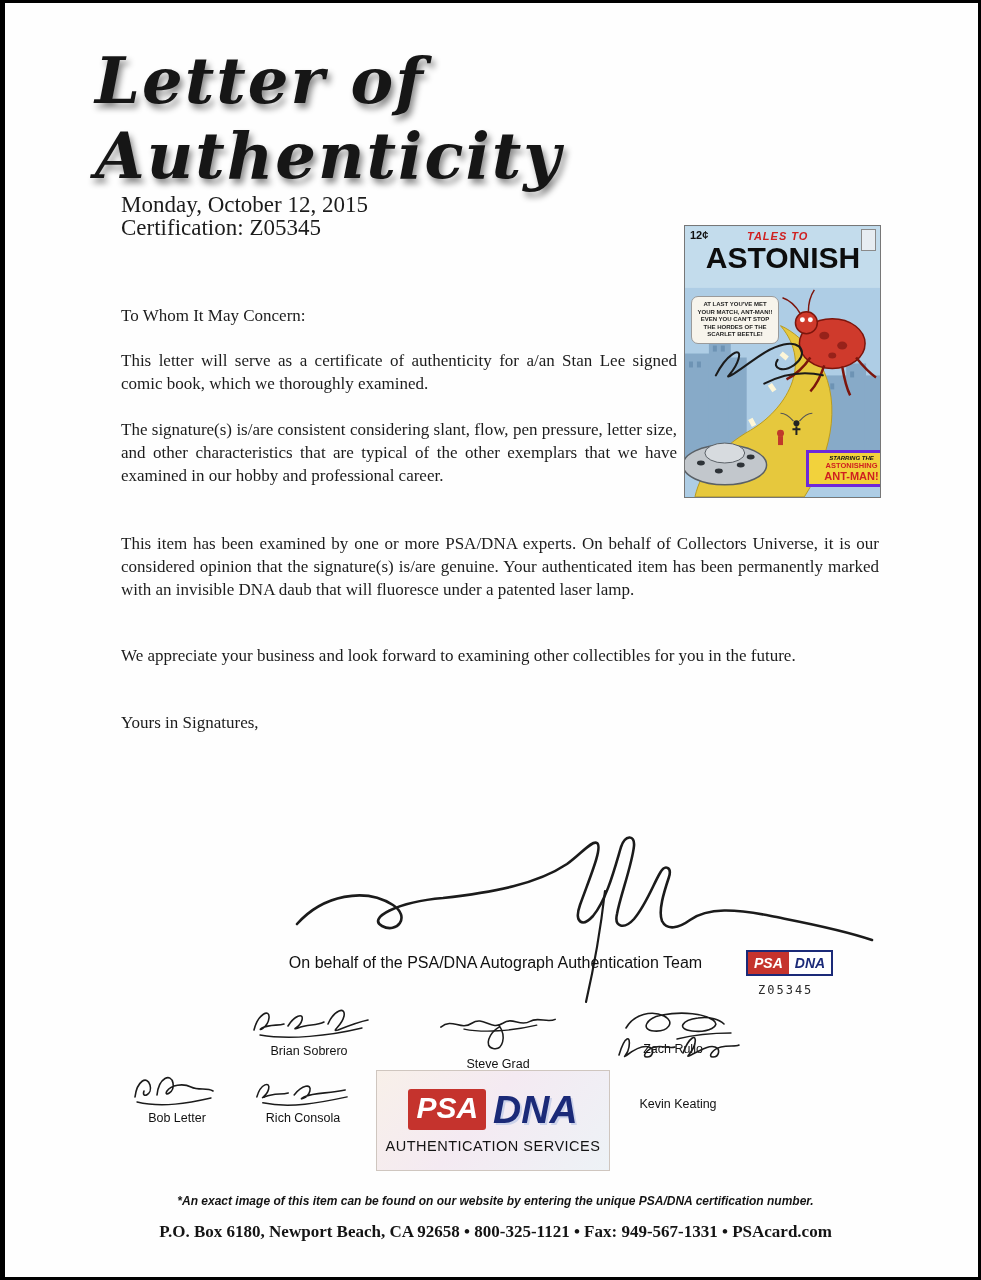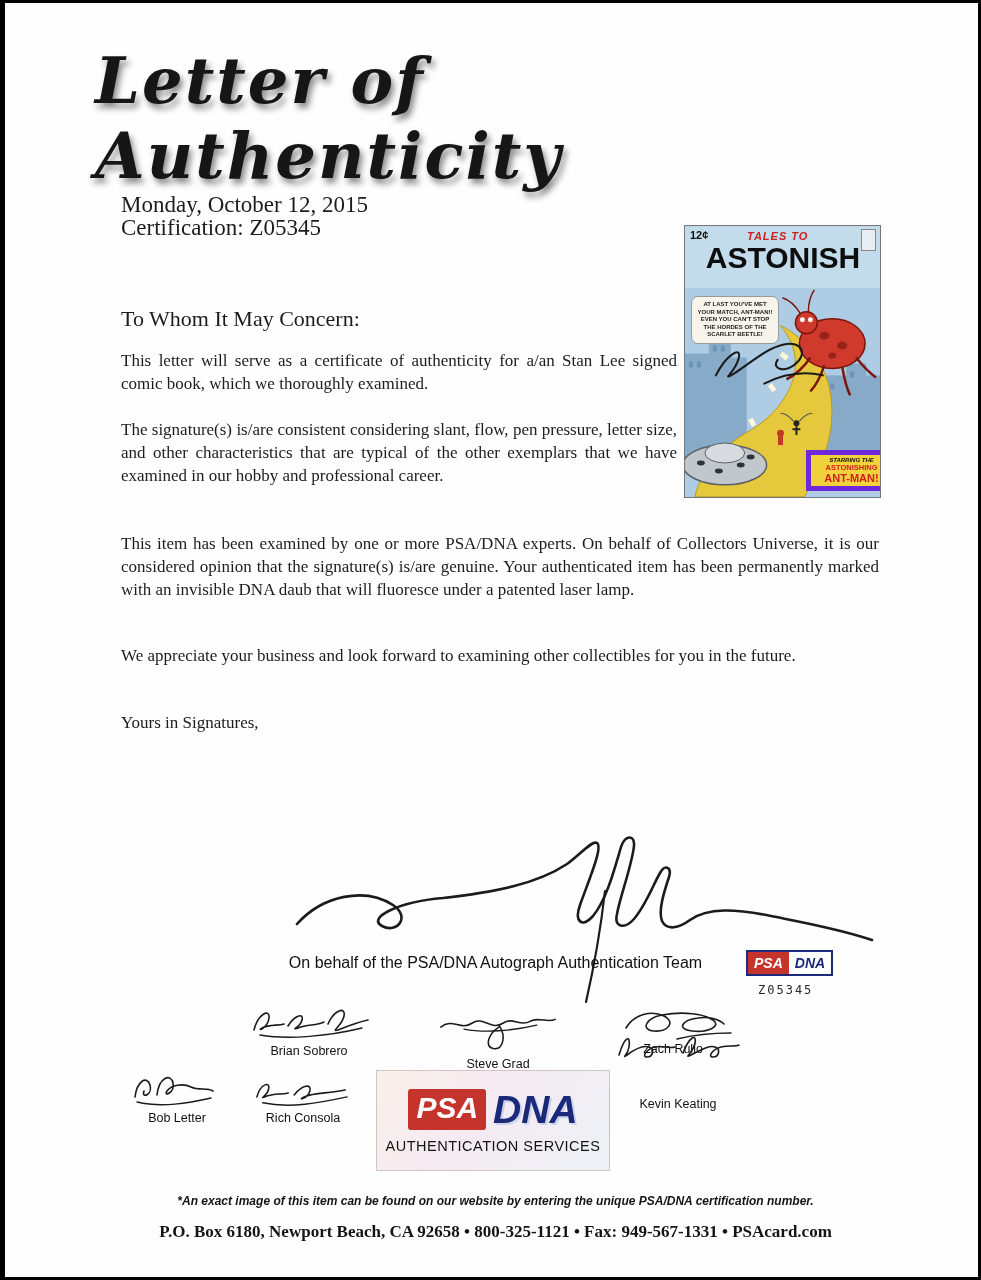--- a/index.html
+++ b/index.html
@@ -9,42 +9,42 @@
     background:#fefefe; border:3px solid #000; border-left-width:5px;
     font-family:"Liberation Serif", serif; color:#1c1c1c; overflow:hidden;
   }
   .title {
     position:absolute; top:40px; left:90px; width:800px; 
     font-family:"DejaVu Serif", serif; font-style:italic; font-weight:700;
     font-size:64px; letter-spacing:2px; color:#161616;
     text-shadow:3px 5px 6px rgba(0,0,0,0.45);
   }
   .meta { position:absolute; left:116px; top:190px; font-size:23px; line-height:23px; }
-  .salutation { position:absolute; left:116px; top:303px; font-size:22px; }
+  .salutation { position:absolute; left:116px; top:303px; font-size:17px; }
   .para { position:absolute; left:116px; font-size:17px; line-height:23px; text-align:justify; }
   #p1 { top:346px; width:556px; }
   #p2 { top:415px; width:556px; }
   #p3 { top:529px; width:758px; }
   #p4 { top:641px; width:758px; }
   .closing { position:absolute; left:116px; top:710px; font-size:17px; }
 
   
   .comic { position:absolute; left:679px; top:222px; width:197px; height:273px;
     background:#7dd3fc; border:1px solid #777; overflow:hidden; }
   .comic-art { position:absolute; left:0; top:0; width:100%; height:100%; }
   .comic-price { position:absolute; top:3px; left:5px; font-family:"Liberation Sans",sans-serif; font-weight:700; font-size:11px; color:#111; }
   .comic-series { position:absolute; top:4px; left:62px; font-family:"Liberation Sans",sans-serif; font-weight:700; font-style:italic; font-size:11px; letter-spacing:1px; color:#cf2020; }
   .comic-title { position:absolute; top:15px; left:3px; width:190px; text-align:center;
     font-family:"Liberation Sans",sans-serif; font-weight:900; font-size:30px; color:#0d0d0d; }
   .comic-seal { position:absolute; top:3px; right:4px; width:15px; height:22px; background:#e7edf2; border:1px solid #8a8a8a; }
   .comic-bubble { position:absolute; top:70px; left:6px; width:88px; background:#f7f4ec;
     border:1px solid #9a9a9a; border-radius:7px; padding:4px 3px;
     font-family:"Liberation Sans",sans-serif; font-weight:700; font-size:6px; line-height:7.5px; text-align:center; color:#222; }
   .comic-starring { position:absolute; top:224px; left:121px; width:91px; background:#f2d23c;
-    border:5px solid #6d28d9; padding:2px 1px; text-align:center; font-family:"Liberation Sans",sans-serif; }
+    border:3px solid #6d28d9; padding:2px 1px; text-align:center; font-family:"Liberation Sans",sans-serif; }
   .comic-starring .s1 { font-size:6px; font-weight:700; font-style:italic; color:#111; }
   .comic-starring .s2 { font-size:7.5px; font-weight:900; color:#cf2020; }
   .comic-starring .s3 { font-size:11px; font-weight:900; color:#cf2020; }
   .comic-sig { position:absolute; left:22px; top:100px; width:135px; height:72px; }
 
   .ink { stroke:#1b1b1b; fill:none; stroke-linecap:round; stroke-linejoin:round; }
 
   .main-signature { position:absolute; left:278px; top:826px; width:600px; height:185px; }
 
   .team-line { position:absolute; left:0; top:951px; width:981px; text-align:center;

